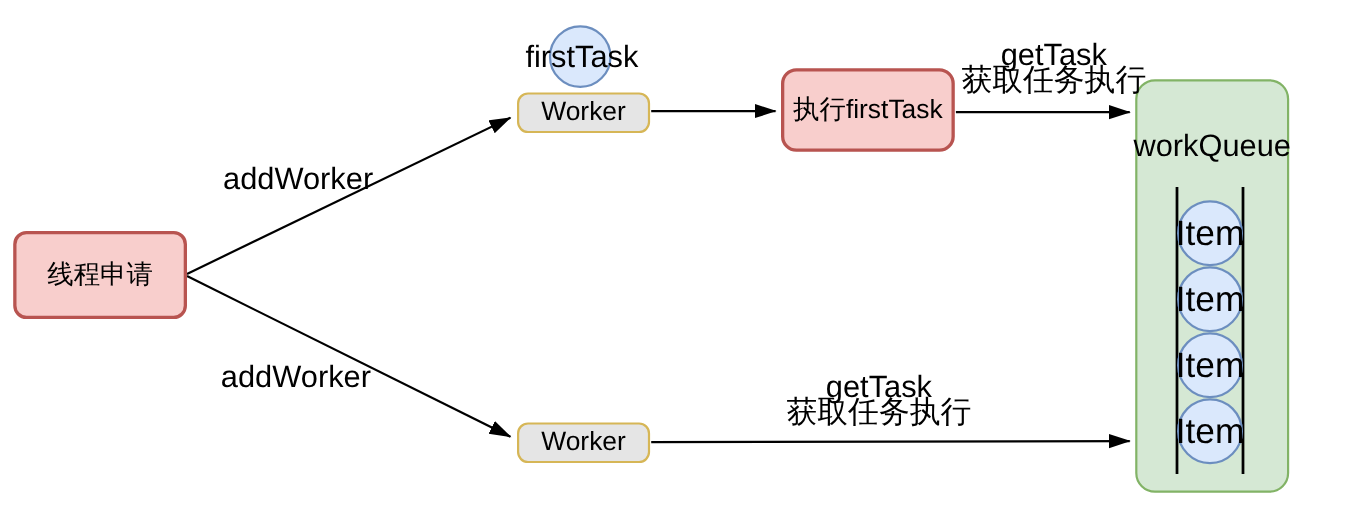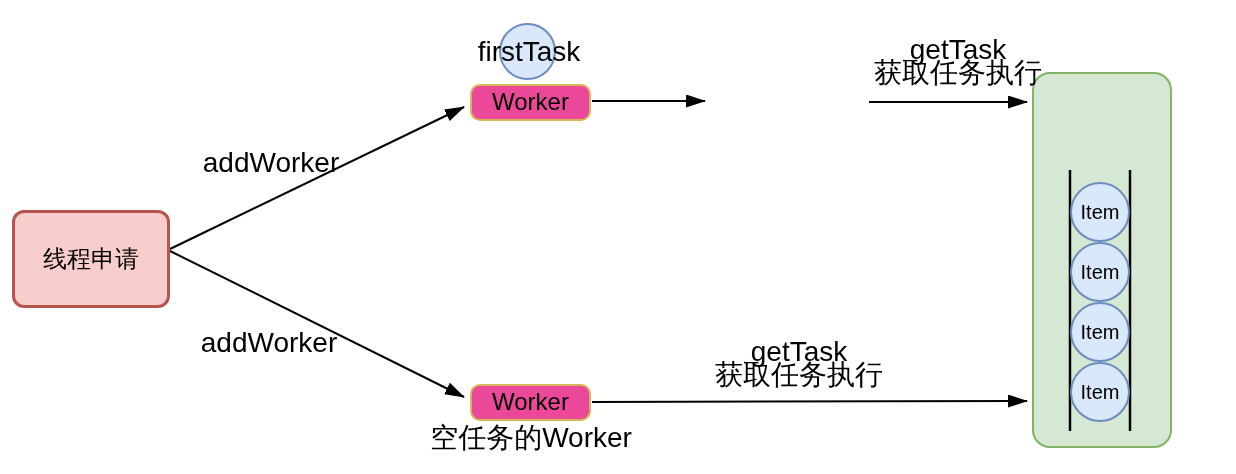--- a/index.html
+++ b/index.html
@@ -11,48 +11,48 @@
     color:#000;
     overflow:hidden;
   }
   #connectors{position:absolute;left:0;top:0;width:1236px;height:474px;}
   .node{
     position:absolute;box-sizing:border-box;
     display:flex;align-items:center;justify-content:center;
     font-size:24px;line-height:1.1;white-space:nowrap;
   }
   .node-red{background:#f8cecc;border:3px solid #b85450;border-radius:12px;}
-  .node-yellow{background:#ec4899;border:2.5px solid #d6b656;border-radius:10px;}
+  .node-yellow{background:#e5e5e5;border:2.5px solid #d6b656;border-radius:10px;}
   .node-green{background:#d5e8d4;border:2.5px solid #82b366;border-radius:18px;}
   .circle-blue{background:#dae8fc;border:2px solid #6c8ebf;border-radius:50%;}
   .lbl{
     position:absolute;transform:translate(-50%,-50%);
     font-size:28px;white-space:nowrap;text-align:center;line-height:23px;
   }
   
-  #thread-request{left:12px;top:210px;width:158px;height:98px;}
+  #thread-request{left:12px;top:210px;width:158px;height:80px;}
   
   #worker-top{left:470px;top:84px;width:121px;height:37px;}
   
   #first-task-circle{left:499px;top:23px;width:57px;height:57px;position:absolute;box-sizing:border-box;}
   #first-task-label{left:529px;top:51px;}
   
   #worker-top-caption{left:520px;top:140px;}
   #worker-bottom-caption{left:531px;top:437px;}
   
   #exec-first-task{left:710px;top:62px;width:158px;height:76px;border-radius:14px;}
   
   #worker-bottom{left:470px;top:384px;width:121px;height:37px;}
   
   #work-queue{left:1032px;top:72px;width:140px;height:376px;position:absolute;box-sizing:border-box;}
   #work-queue-title{left:1102px;top:132px;}
   .queue-item{
     position:absolute;width:60px;height:60px;left:1070px;
     display:flex;align-items:center;justify-content:center;
-    font-size:20px;box-sizing:border-box;text-align:right;
+    font-size:32px;box-sizing:border-box;text-align:right;
   }
   #queue-item-0{top:182px;}
   #queue-item-1{top:242px;}
   #queue-item-2{top:302px;}
   #queue-item-3{top:362px;}
   
   #add-worker-top-label{left:271px;top:162px;}
   #add-worker-bottom-label{left:269px;top:342px;}
   #get-task-top-label{left:958px;top:61px;}
   #get-task-bottom-label{left:799px;top:363px;}
@@ -72,20 +72,21 @@
     <path d="M170,249 L464,107" stroke="#000" stroke-width="2" fill="none" marker-end="url(#arrow)"></path>
     <path d="M170,251 L464,397" stroke="#000" stroke-width="2" fill="none" marker-end="url(#arrow)"></path>
     <path d="M592,101 L705,101" stroke="#000" stroke-width="2" fill="none" marker-end="url(#arrow)"></path>
     <path d="M869,102 L1027,102" stroke="#000" stroke-width="2" fill="none" marker-end="url(#arrow)"></path>
     <path d="M592,402 L1027,401" stroke="#000" stroke-width="2" fill="none" marker-end="url(#arrow)"></path>
     <path d="M1070,170 L1070,431" stroke="#000" stroke-width="2.5" fill="none"></path>
     <path d="M1130,170 L1130,431" stroke="#000" stroke-width="2.5" fill="none"></path>
   </svg>
 
   <div id="work-queue" class="node-green"></div>
+  <div id="work-queue-title" class="lbl">workQueue</div>
 
   <svg style="position:absolute;left:0;top:0;width:1236px;height:474px;pointer-events:none" viewBox="0 0 1236 474" xmlns="http://www.w3.org/2000/svg">
     <path d="M1070,170 L1070,431" stroke="#000" stroke-width="2.5" fill="none"></path>
     <path d="M1130,170 L1130,431" stroke="#000" stroke-width="2.5" fill="none"></path>
   </svg>
 
   <div id="queue-item-0" class="queue-item circle-blue">
     <span>Item</span>
   </div>
   <div id="queue-item-1" class="queue-item circle-blue">
@@ -102,25 +103,27 @@
     <span>线程申请</span>
   </div>
 
   <div id="first-task-circle" class="circle-blue"></div>
   <div id="first-task-label" class="lbl">firstTask</div>
 
   <div id="worker-top" class="node node-yellow">
     <span>Worker</span>
   </div>
 
+  <div id="exec-first-task" class="node node-red">
+    <span>执行firstTask</span>
+  </div>
 
   <div id="worker-bottom" class="node node-yellow">
     <span>Worker</span>
   </div>
-  <div id="worker-bottom-caption" class="lbl">空任务的Worker</div>
 
   <div id="add-worker-top-label" class="lbl">addWorker</div>
   <div id="add-worker-bottom-label" class="lbl">addWorker</div>
 
   <div id="get-task-top-label" class="lbl two-line">
     <span>getTask</span>
     <span>获取任务执行</span>
   </div>
 
   <div id="get-task-bottom-label" class="lbl two-line">

